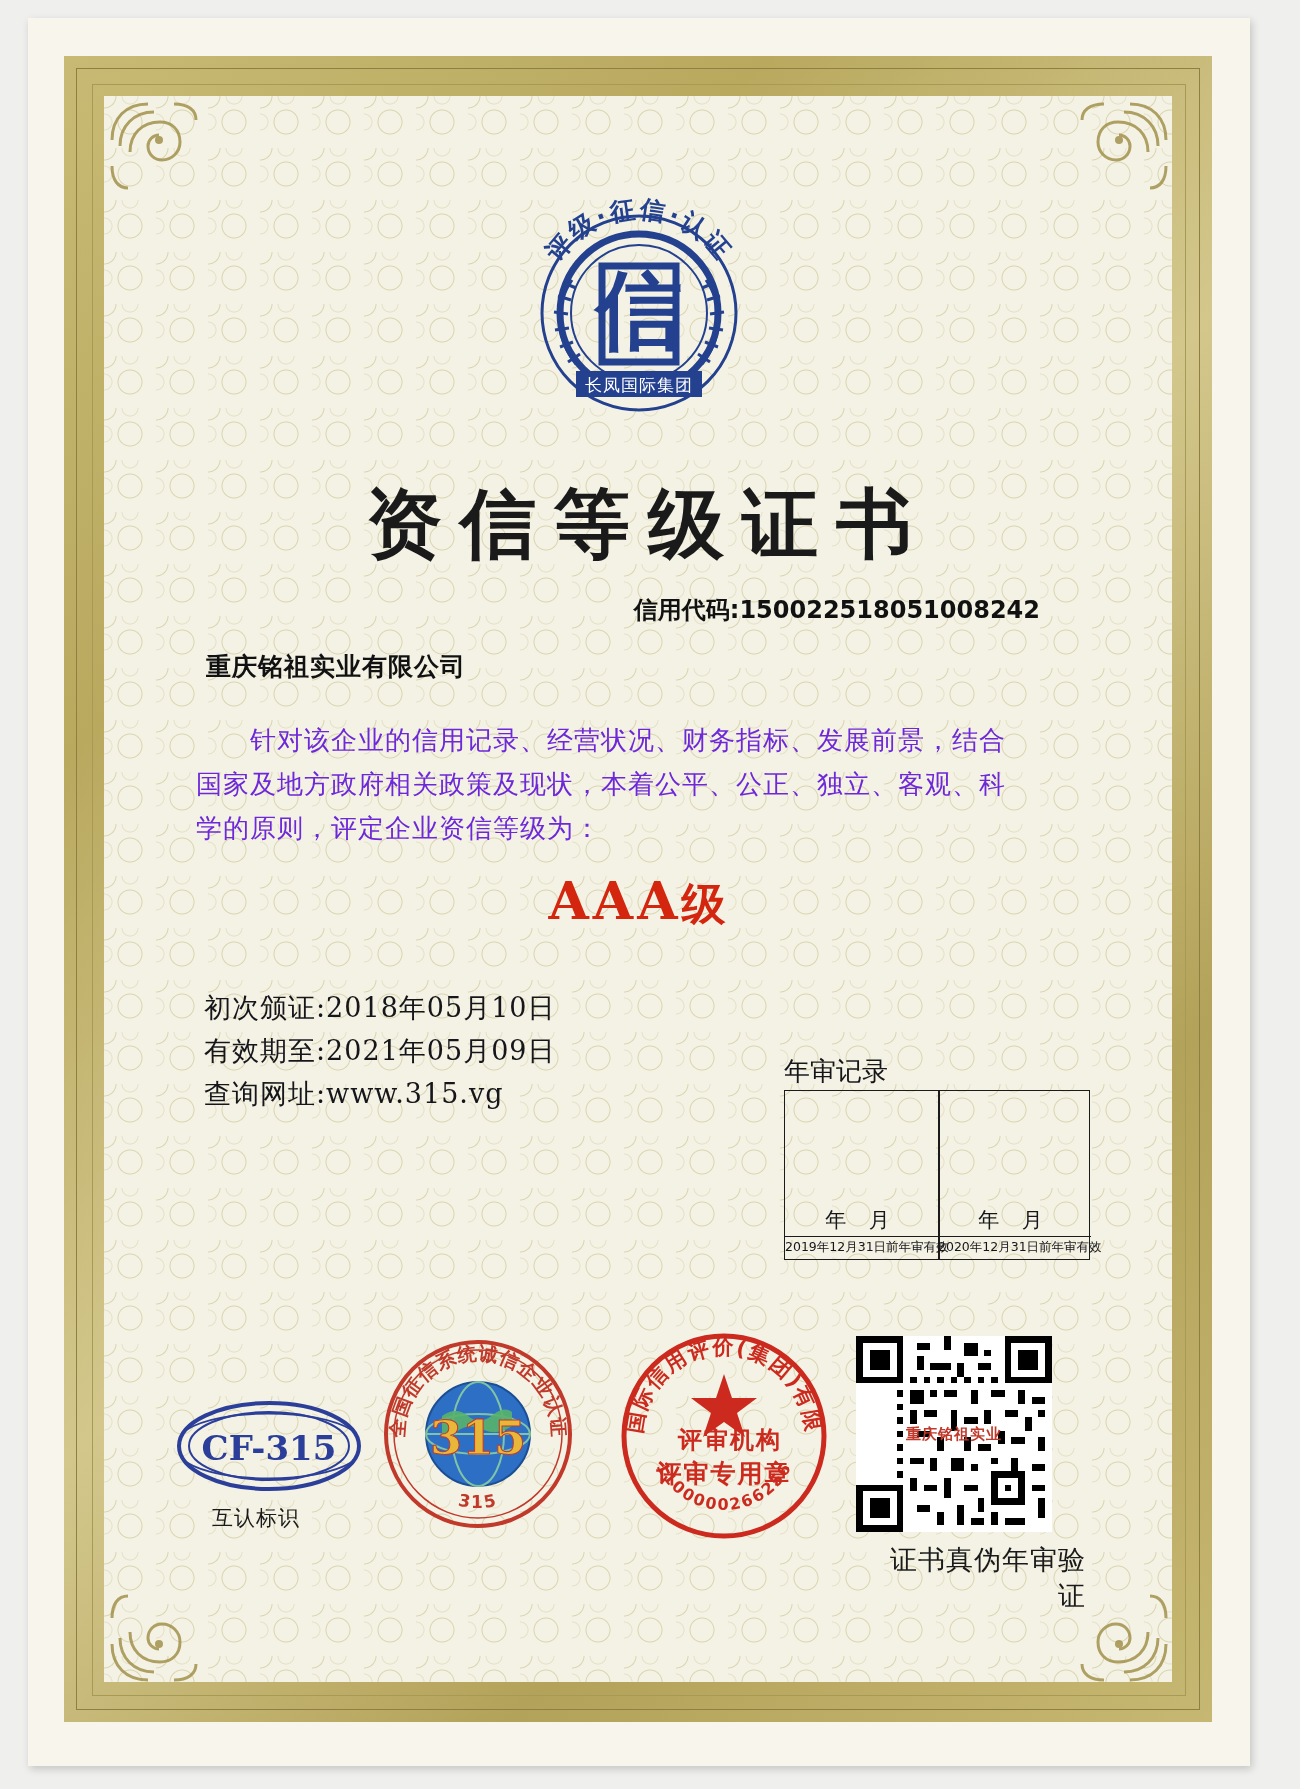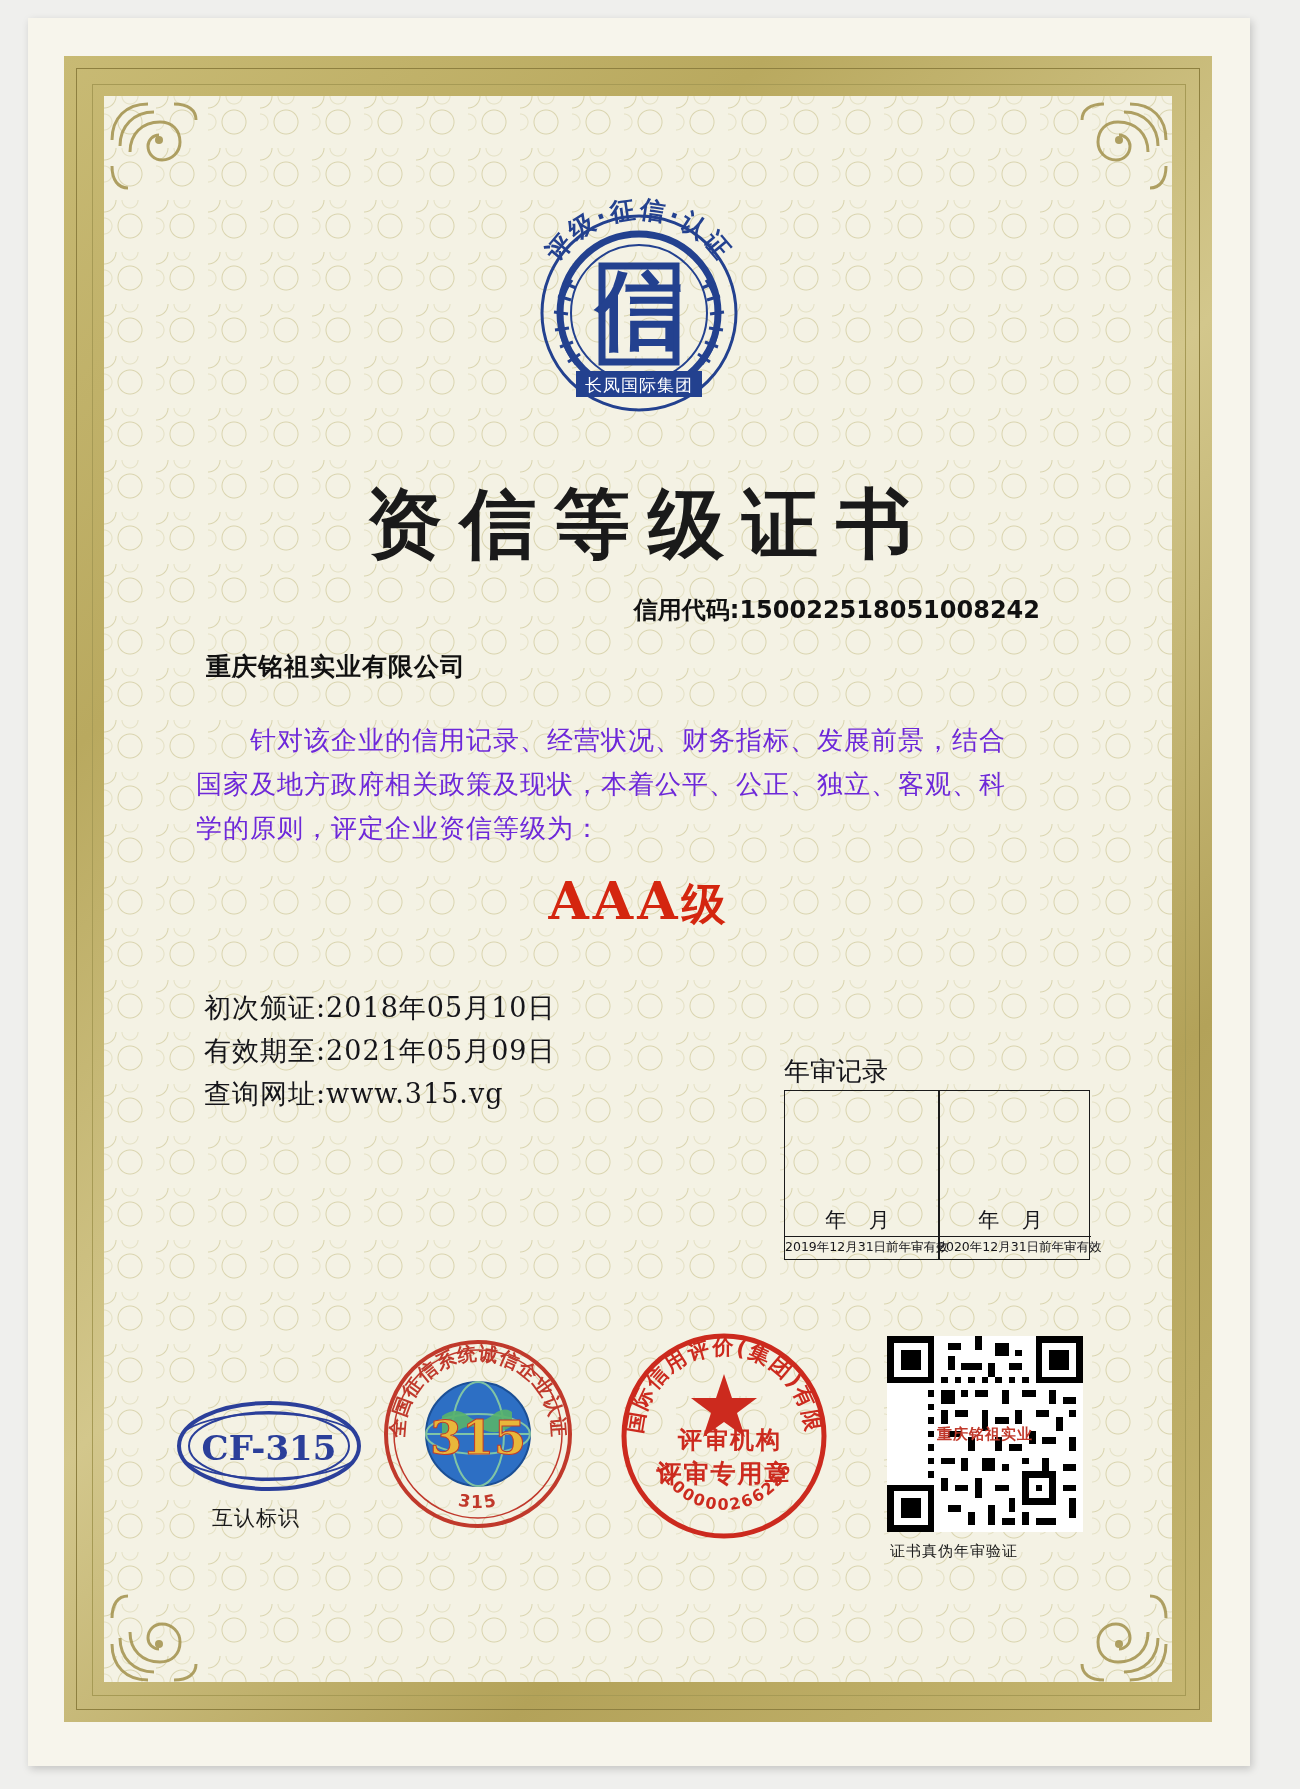--- a/index.html
+++ b/index.html
@@ -245,34 +245,34 @@
   }
   .seal-red {
     position: absolute;
     left: 590px;
     top: 1312px;
     width: 212px;
     height: 212px;
   }
   .qr {
     position: absolute;
-    left: 859px;
+    left: 828px;
     top: 1318px;
     width: 196px;
     height: 196px;
     background: #5eead4;
   }
   .qr-caption {
     position: absolute;
     left: 862px;
     top: 1524px;
     width: 196px;
-    text-align: left;
+    text-align: right;
     font-family: Liberation Sans, sans-serif;
-    font-size: 15px;
+    font-size: 27px;
     color: #1a1a1a;
     letter-spacing: 1px;
   }
   .qr-overlay {
     position: absolute;
     left: 0; top: 0; right: 0; bottom: 0;
     display: flex;
     align-items: center;
     justify-content: center;
     font-family: "DejaVu Sans", sans-serif;

